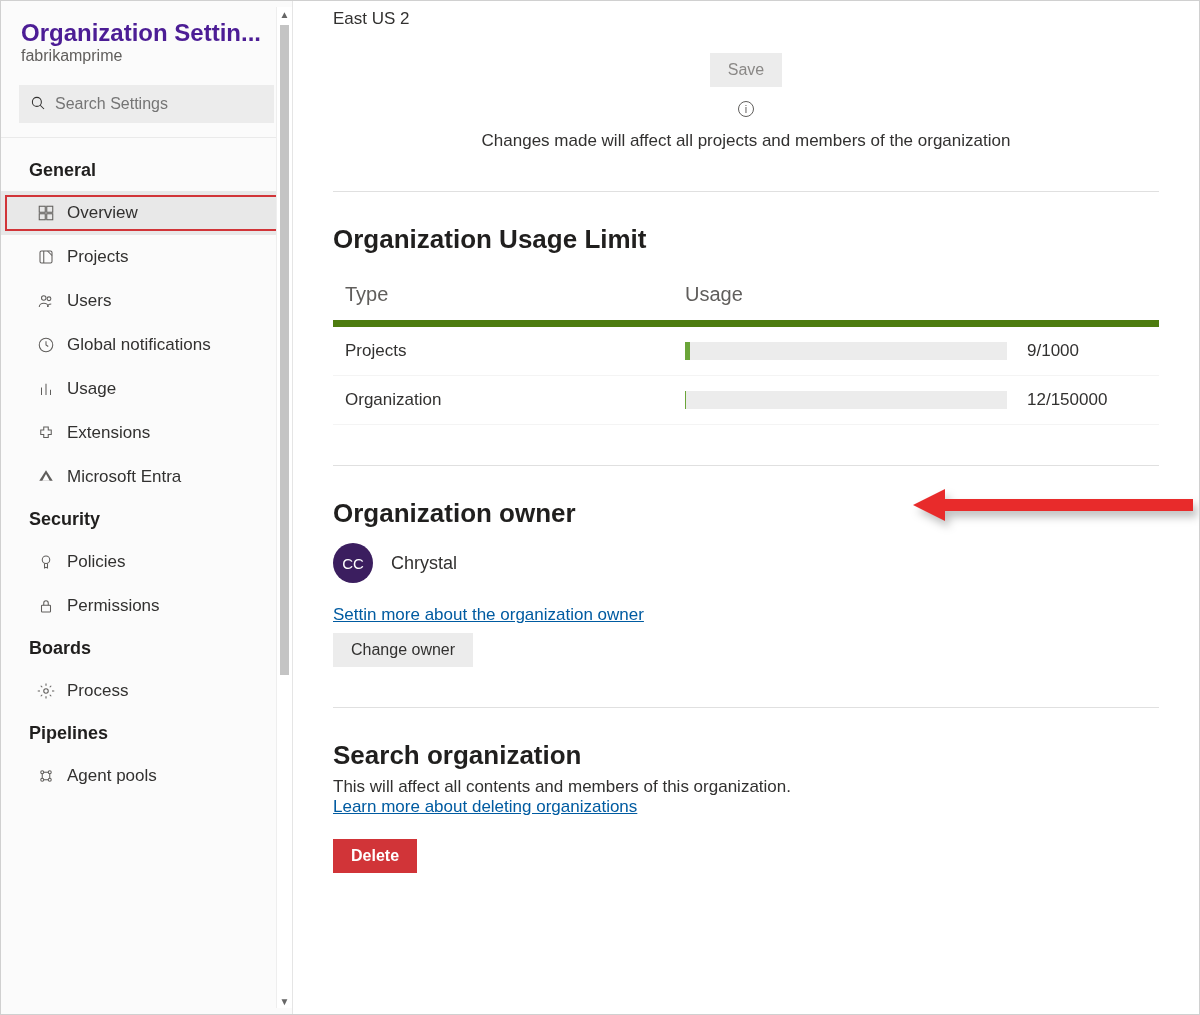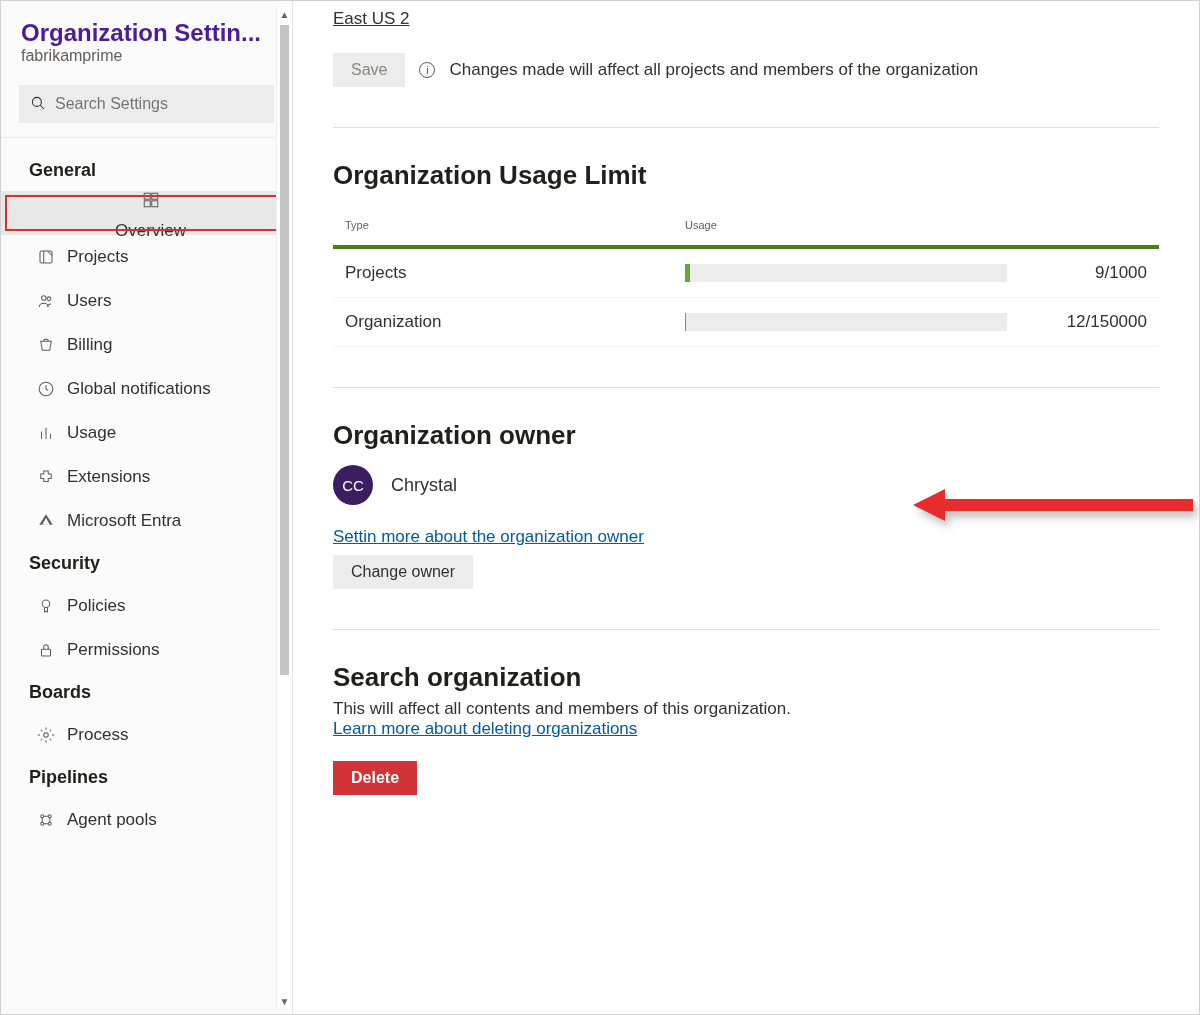--- a/index.html
+++ b/index.html
@@ -80,21 +80,20 @@
     align-items: center;
     gap: 12px;
     height: 44px;
     padding: 0 28px 0 36px;
     font-size: 17px;
     color: #323130;
     cursor: pointer;
   }
   .nav-item.active {
     background: #e8e8e8;
-    flex-direction: column;
   }
   .nav-item .icon {
     width: 18px;
     height: 18px;
     display: inline-flex;
     align-items: center;
     justify-content: center;
     color: #605e5c;
     flex: 0 0 18px;
   }
@@ -128,26 +127,27 @@
     height: 650px;
     background: #c4c4c4;
   }
   
   .main {
     flex: 1;
     padding: 0 40px 40px 40px;
     overflow: auto;
     position: relative;
   }
-  .region-label { font-size: 17px; color: #323130; margin-top: 8px; text-decoration: underline; }
+  .region-label { font-size: 17px; color: #323130; margin-top: 8px; }
   .save-row {
     display: flex;
     align-items: center;
     gap: 14px;
     margin-top: 24px;
+    flex-direction: column;
   }
   .btn {
     font-family: inherit;
     font-size: 16px;
     border: none;
     padding: 8px 18px;
     cursor: pointer;
   }
   .btn-grey { background: #ececec; color: #8a8886; }
   .btn-neutral { background: #ececec; color: #323130; }
@@ -162,32 +162,32 @@
   .section h2 { font-size: 26px; font-weight: 600; color: #201f1e; }
   .usage-table { margin-top: 14px; }
   .usage-head, .usage-row {
     display: grid;
     grid-template-columns: 320px 1fr 120px;
     align-items: center;
     gap: 20px;
     padding: 14px 12px;
     font-size: 17px;
   }
-  .usage-head { color: #605e5c; border-bottom: 4px solid #4d7c0f; font-size:11px; }
+  .usage-head { color: #605e5c; border-bottom: 7px solid #4d7c0f; font-size:20px; }
   .usage-row { border-bottom: 1px solid #f4f4f4; }
   .bar {
     height: 18px;
     background: #ececec;
     position: relative;
   }
   .bar .fill {
     position: absolute; left:0; top:0; bottom:0;
     background: #6ba539;
   }
-  .usage-val { text-align: right; font-size:17px; white-space: nowrap; }
+  .usage-val { text-align: left; font-size:17px; white-space: nowrap; }
   .owner-row {
     display:flex; align-items:center; gap:18px; margin-top:14px;
   }
   .avatar {
     width:40px; height:40px; border-radius:50%;
     background:#3b1e5f; color:#fff; display:flex; align-items:center; justify-content:center;
     font-size:15px; font-weight:500;
   }
   .owner-name { font-size:18px; }
   .link { color:#005ba1; text-decoration: underline; font-size:17px; display:inline-block; }
@@ -257,29 +257,20 @@
           <svg viewBox="0 0 24 24">
               <circle cx="9" cy="8" r="3"></circle>
               <circle cx="16" cy="9" r="2.5"></circle>
               <path d="M3 20c0-3 3-5 6-5s6 2 6 5"></path>
               <path d="M14 20c0-2 2-4 5-4"></path>
             </svg>
         </span>
         <span>Users</span>
       </div>
 
-      <div class="nav-item">
-        <span class="icon">
-          <svg viewBox="0 0 24 24">
-              <path d="M5 7h14l-2 12H7z"></path>
-              <path d="M9 7a3 3 0 0 1 6 0"></path>
-            </svg>
-        </span>
-        <span>Billing</span>
-      </div>
 
 
       <div class="nav-item">
         <span class="icon">
           <svg viewBox="0 0 24 24">
               <circle cx="12" cy="12" r="9"></circle>
               <path d="M12 7v5l3 2"></path>
             </svg>
         </span>
         <span>Global notifications</span>

